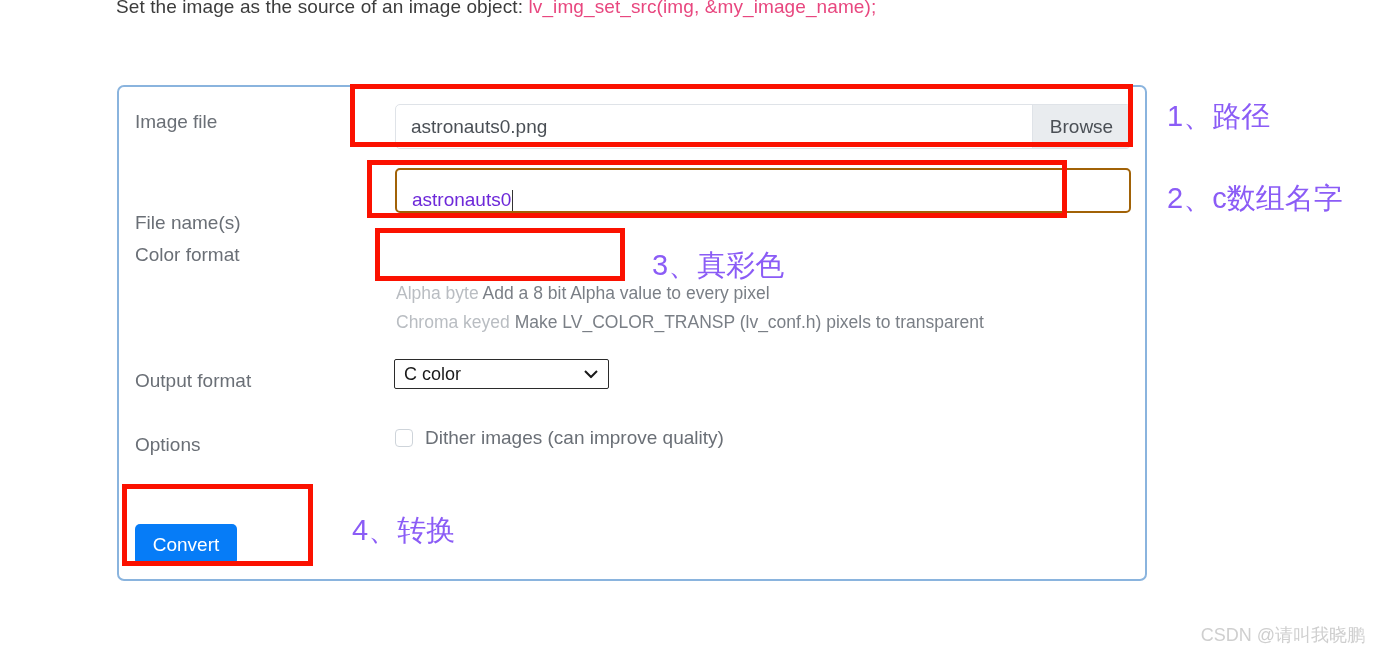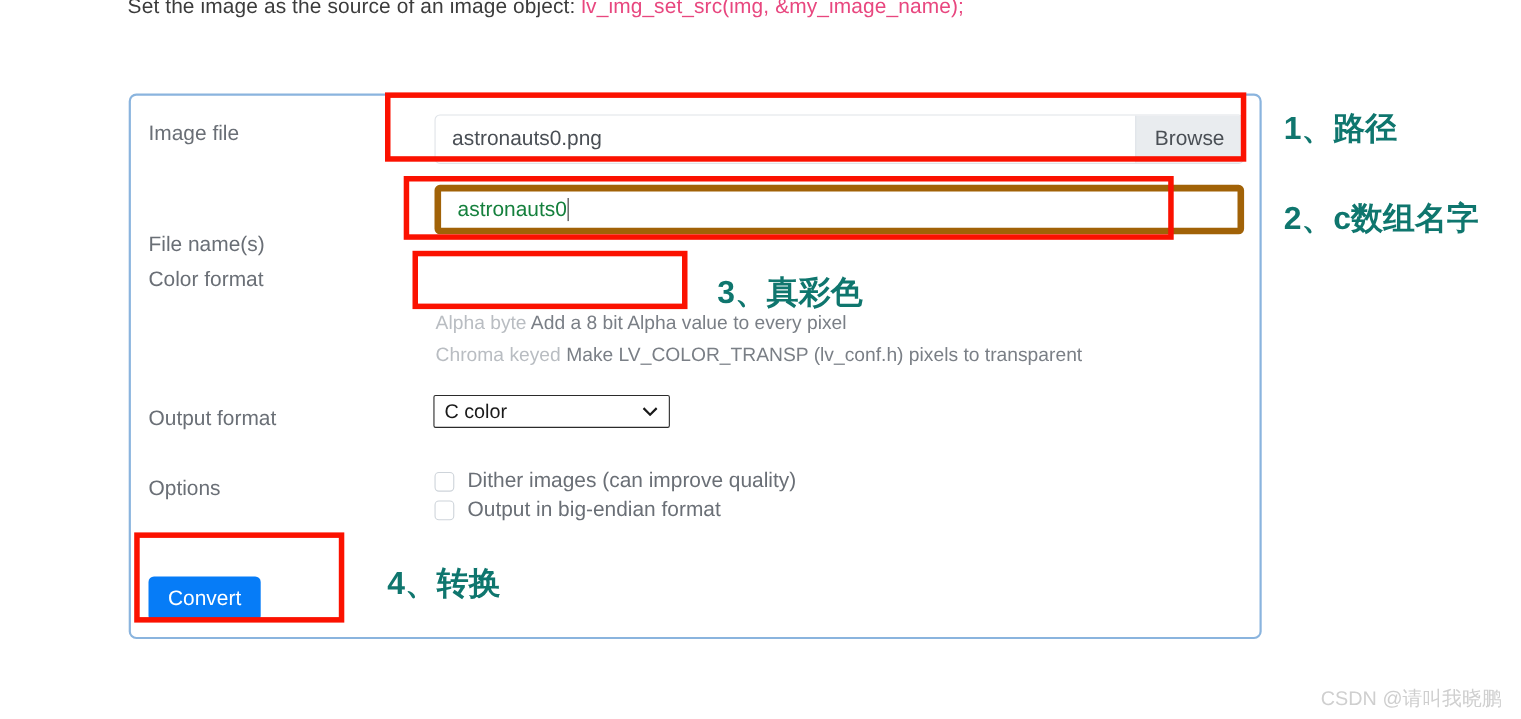--- a/index.html
+++ b/index.html
@@ -86,29 +86,29 @@
     cursor: pointer;
   }
 
   
   .text-input {
     position: absolute;
     left: 276px;
     top: 81px;
     width: 736px;
     height: 45px;
-    border: 6px solid #a16207;
+    border: 2px solid #a16207;
     border-radius: 5px;
     background: #ffffff;
     box-sizing: border-box;
     display: flex;
-    align-items: center;
+    align-items: flex-end;
     padding-left: 15px;
     font-size: 19px;
-    color: #15803d;
+    color: #6d28d9;
     white-space: nowrap;
   }
   .caret {
     display: inline-block;
     width: 1px;
     height: 21px;
     background: #333;
     margin-left: 1px;
     vertical-align: -4px;
   }
@@ -236,25 +236,24 @@
     pointer-events: none;
   }
   .redbox-file   { left: 350px; top: 84px;  width: 783px; height: 63px; }
   .redbox-name   { left: 367px; top: 160px; width: 700px; height: 58px; }
   .redbox-color  { left: 375px; top: 228px; width: 250px; height: 53px; }
   .redbox-conv   { left: 122px; top: 484px; width: 191px; height: 82px; }
 
   
   .annot {
     position: absolute;
-    color: #0f766e;
+    color: #8b5cf6;
     white-space: nowrap;
     font-size: 27px;
     font-family: "Liberation Sans", sans-serif;
-    font-weight: bold;
   }
   .annot-1 { left: 1167px; top: 97px;  font-size: 29px; }
   .annot-2 { left: 1167px; top: 179px; font-size: 29px; }
   .annot-3 { left: 652px;  top: 246px; font-size: 29px; }
   .annot-4 { left: 352px;  top: 511px; font-size: 29px; }
 
   
   .watermark {
     position: absolute;
     right: 18px;
@@ -302,24 +301,20 @@
         <polyline points="1,1.5 7,7.5 13,1.5" fill="none" stroke="#1a1a1a" stroke-width="2"></polyline>
       </svg>
     </span>
   </div>
 
   <div class="row-label" style="left:16px; top:347px;">Options</div>
   <div class="check-row check-1">
     <span class="box"></span>
     <span class="ctext">Dither images (can improve quality)</span>
   </div>
-  <div class="check-row check-2">
-    <span class="box"></span>
-    <span class="ctext">Output in big-endian format</span>
-  </div>
 
   <button class="convert-btn">Convert</button>
 </div>
 
 <div class="redbox redbox-file"></div>
 <div class="redbox redbox-name"></div>
 <div class="redbox redbox-color"></div>
 <div class="redbox redbox-conv"></div>
 
 <div class="annot annot-1">1、路径</div>

